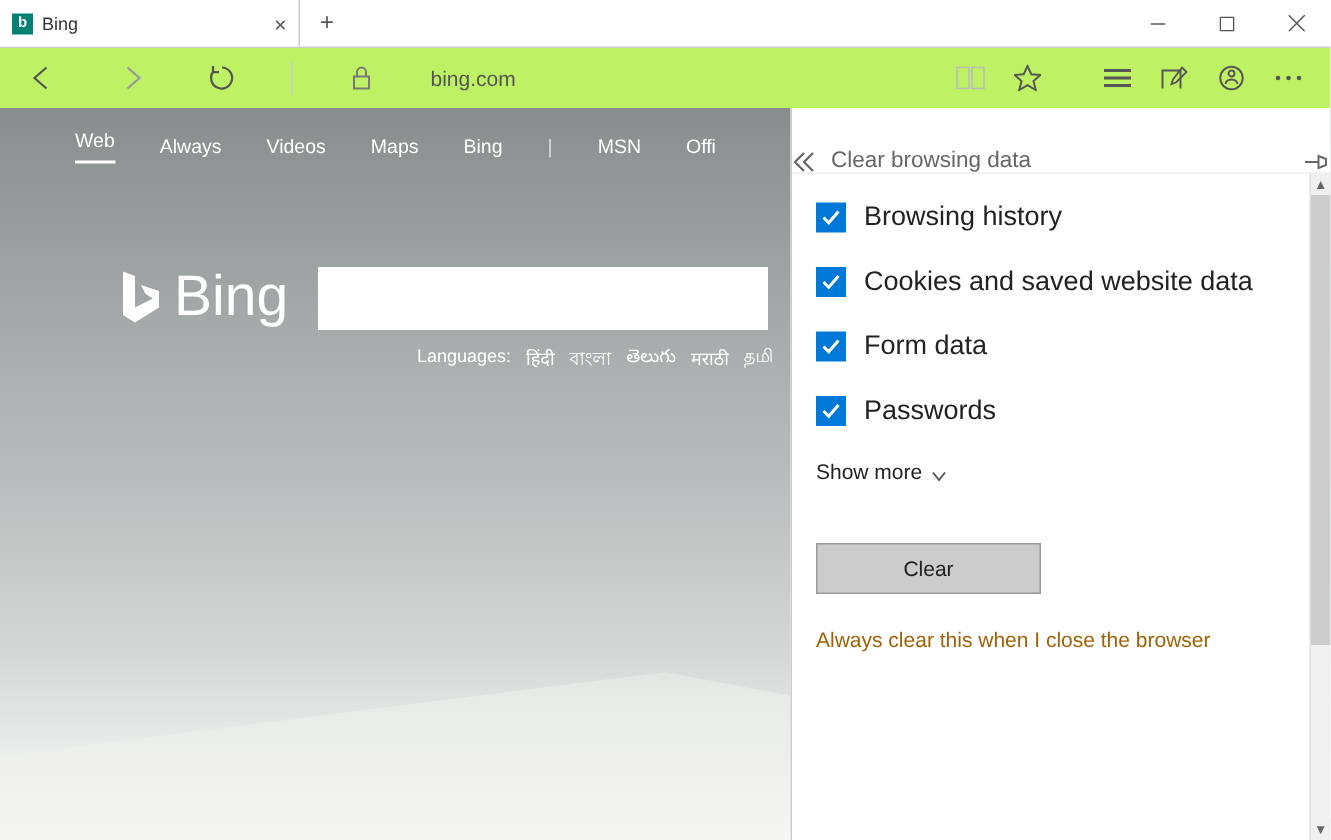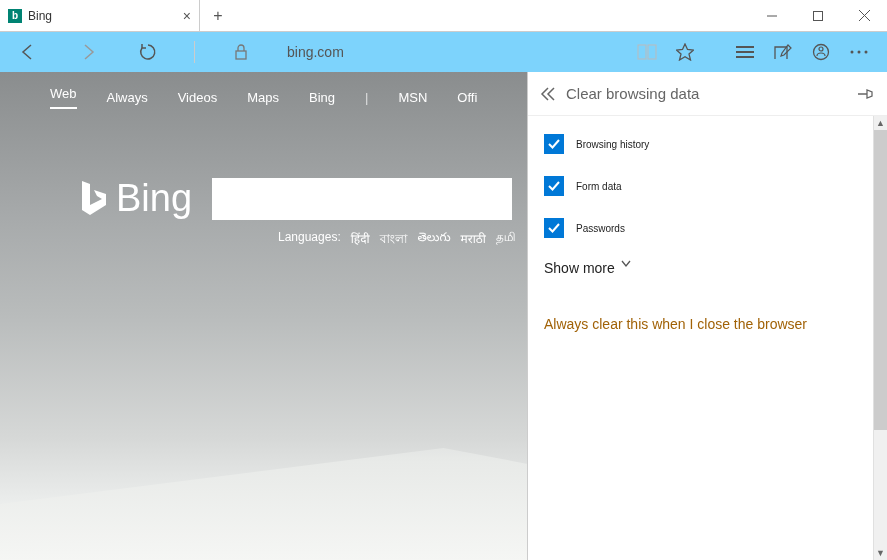--- a/index.html
+++ b/index.html
@@ -9,21 +9,21 @@
 .titlebar { height: 32px; display: flex; align-items: stretch; background: #fff; border-bottom: 1px solid #ccc; }
 .tab { width: 200px; display: flex; align-items: center; padding: 0 8px; gap: 6px; border-right: 1px solid #ccc; background: #fff; font-size: 12px; color: #333; }
 .tab .favicon { width: 14px; height: 14px; background: #008373; display: flex; align-items: center; justify-content: center; color: #fff; font-weight: bold; font-size: 10px; }
 .tab .close { margin-left: auto; color: #555; font-size: 14px; }
 .newtab { width: 36px; display: flex; align-items: center; justify-content: center; color: #555; font-size: 16px; }
 .spacer { flex: 1; }
 .wincontrols { display: flex; }
 .winbtn { width: 46px; display: flex; align-items: center; justify-content: center; color: #555; }
 
 
-.toolbar { height: 40px; display: flex; align-items: center; padding: 0 10px; gap: 24px; background: #7dd3fc; }
+.toolbar { height: 40px; display: flex; align-items: center; padding: 0 10px; gap: 24px; background: #bef264; }
 .tbtn { width: 36px; height: 36px; display: flex; align-items: center; justify-content: center; color: #555; }
 .sep { width: 1px; height: 22px; background: #ccc; margin: 0 4px; }
 .lock { color: #777; }
 .url { font-size: 14px; color: #555; flex: 0 0 auto; margin-left: 4px; }
 .rightcluster { margin-left: auto; display: flex; gap: 2px; }
 
 
 .page { position: relative; height: 488px; background: linear-gradient(180deg, #8a8d8e 0%, #a7aaab 30%, #b9bcbc 50%, #d6d8d7 75%, #eef0ef 90%); overflow: hidden; }
 .page::after { content: ""; position: absolute; left: 0; right: 0; bottom: 0; height: 140px; background: linear-gradient(180deg, rgba(255,255,255,0) 0%, #e8eae8 30%, #f5f6f4 100%); clip-path: polygon(0 60%, 50% 20%, 100% 80%, 100% 100%, 0 100%); }
 .bingnav { display: flex; gap: 30px; padding: 14px 50px 8px; color: #fff; font-size: 13px; align-items: center; }
@@ -34,26 +34,26 @@
 .binglogo .mark { font-size: 40px; }
 .searchbox { width: 300px; height: 42px; background: #fff; }
 .langs { margin: 10px 0 0 278px; color: #fff; font-size: 12px; display: flex; gap: 10px; }
 .expand { position: absolute; left: 40px; bottom: 18px; width: 40px; height: 40px; background: rgba(40,40,40,0.7); display: flex; align-items: center; justify-content: center; color: #ddd; }
 .hscroll { position: absolute; left: 0; right: 0; bottom: 0; height: 14px; background: #f0f0f0; border-top: 1px solid #ccc; }
 .hscroll .thumb { position: absolute; left: 0; top: 0; bottom: 0; width: 14px; background: #ccc; }
 .hscroll .rarrow { position: absolute; right: 0; top: 0; bottom: 0; width: 14px; display: flex; align-items: center; justify-content: center; color: #666; font-size: 10px; }
 
 
 .panel { position: absolute; top: 72px; right: 0; bottom: 0; width: 360px; background: #fff; border-left: 1px solid #ccc; display: flex; flex-direction: column; }
-.panelhdr { height: 44px; display: flex; align-items: center; padding: 0 12px; gap: 10px; color: #666; font-size: 15px; border-bottom: 1px solid #eee; }
+.panelhdr { height: 44px; display: flex; align-items: flex-end; padding: 0 0; gap: 10px; color: #666; font-size: 15px; border-bottom: 1px solid #eee; }
 .panelhdr .pin { margin-left: auto; }
 .panelbody { flex: 1; overflow-y: auto; padding: 18px 16px; position: relative; }
-.checkrow { display: flex; align-items: center; gap: 12px; margin-bottom: 22px; font-size: 10px; color: #222; }
+.checkrow { display: flex; align-items: center; gap: 12px; margin-bottom: 22px; font-size: 18px; color: #222; }
 .chk { width: 20px; height: 20px; background: #0078d7; display: flex; align-items: center; justify-content: center; flex-shrink: 0; }
-.showmore { font-size: 14px; color: #222; display: flex; align-items: flex-start; gap: 6px; margin-top: 20px; margin-bottom: 40px; }
+.showmore { font-size: 14px; color: #222; display: flex; align-items: flex-end; gap: 6px; margin-top: 20px; margin-bottom: 40px; }
 .clearbtn { width: 150px; height: 34px; background: #ccc; border: 1px solid #999; display: flex; align-items: center; justify-content: center; font-size: 14px; color: #222; margin-bottom: 22px; }
 .always { font-size: 14px; color: #a16207; }
 .vscroll { position: absolute; right: 0; top: 44px; bottom: 0; width: 14px; background: #f0f0f0; border-left: 1px solid #e0e0e0; }
 .vscroll .vthumb { position: absolute; left: 0; right: 0; top: 14px; height: 300px; background: #ccc; }
 .vscroll .varrow { position: absolute; left: 0; right: 0; height: 14px; display: flex; align-items: center; justify-content: center; color: #666; font-size: 9px; }
 
 svg { display: block; }
 </style>
 </head>
 <body>
@@ -217,38 +217,49 @@
           </svg>
         </div>
       <span>Browsing history</span>
     </div>
     <div class="checkrow">
       <div class="chk">
           <svg width="14" height="14">
             <path d="M2 7 L5.5 10.5 L12 3" fill="none" stroke="#fff" stroke-width="2"></path>
           </svg>
         </div>
+      <span>Cookies and saved website data</span>
+    </div>
+    <div class="checkrow">
+      <div class="chk">
+          <svg width="14" height="14">
+            <path d="M2 7 L5.5 10.5 L12 3" fill="none" stroke="#fff" stroke-width="2"></path>
+          </svg>
+        </div>
       <span>Form data</span>
     </div>
     <div class="checkrow">
       <div class="chk">
           <svg width="14" height="14">
             <path d="M2 7 L5.5 10.5 L12 3" fill="none" stroke="#fff" stroke-width="2"></path>
           </svg>
         </div>
       <span>Passwords</span>
     </div>
     <div class="showmore">
       <span>Show more</span>
       <span>
           <svg width="10" height="8">
             <path d="M1 1 L5 6 L9 1" fill="none" stroke="#555" stroke-width="1.3"></path>
           </svg>
         </span>
     </div>
+    <div class="clearbtn">
+      <span>Clear</span>
+    </div>
     <div class="always">Always clear this when I close the browser</div>
   </div>
   <div class="vscroll">
     <div class="varrow" style="top:0">▲</div>
     <div class="vthumb"></div>
     <div class="varrow" style="bottom:0">▼</div>
   </div>
 </div>
 
 </body></html>

